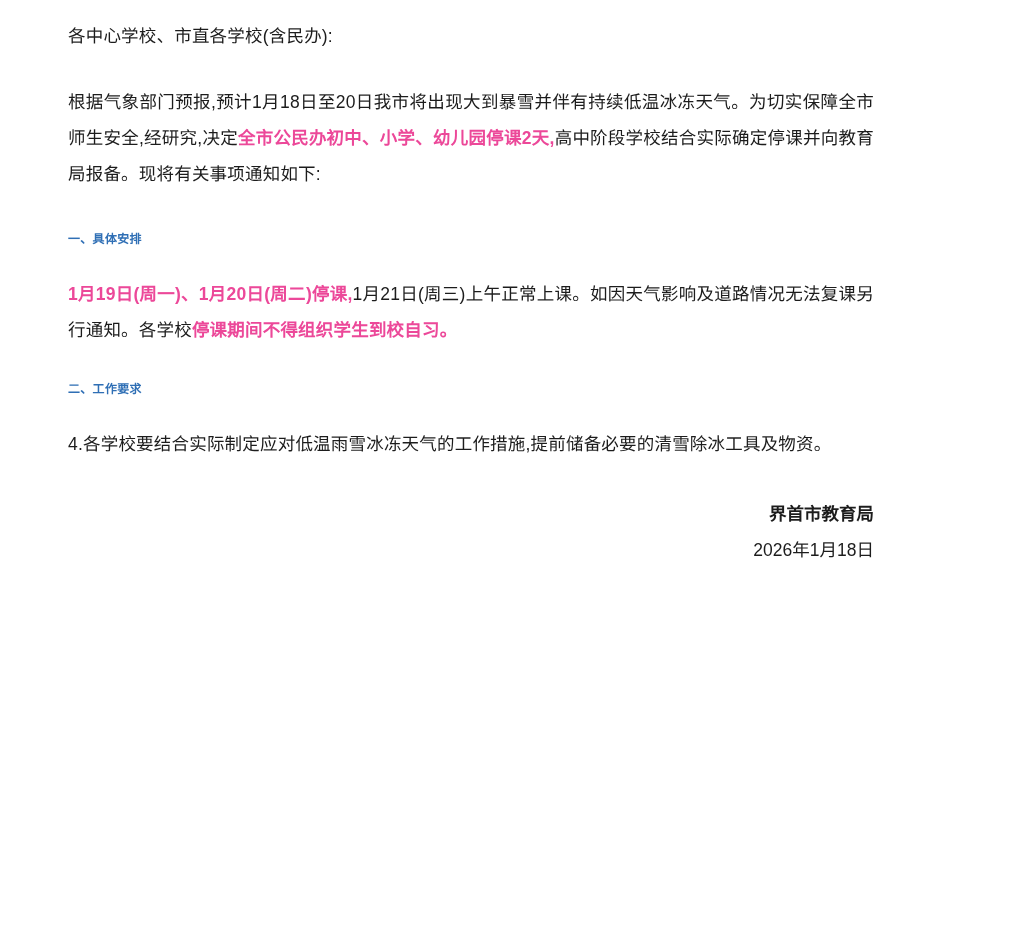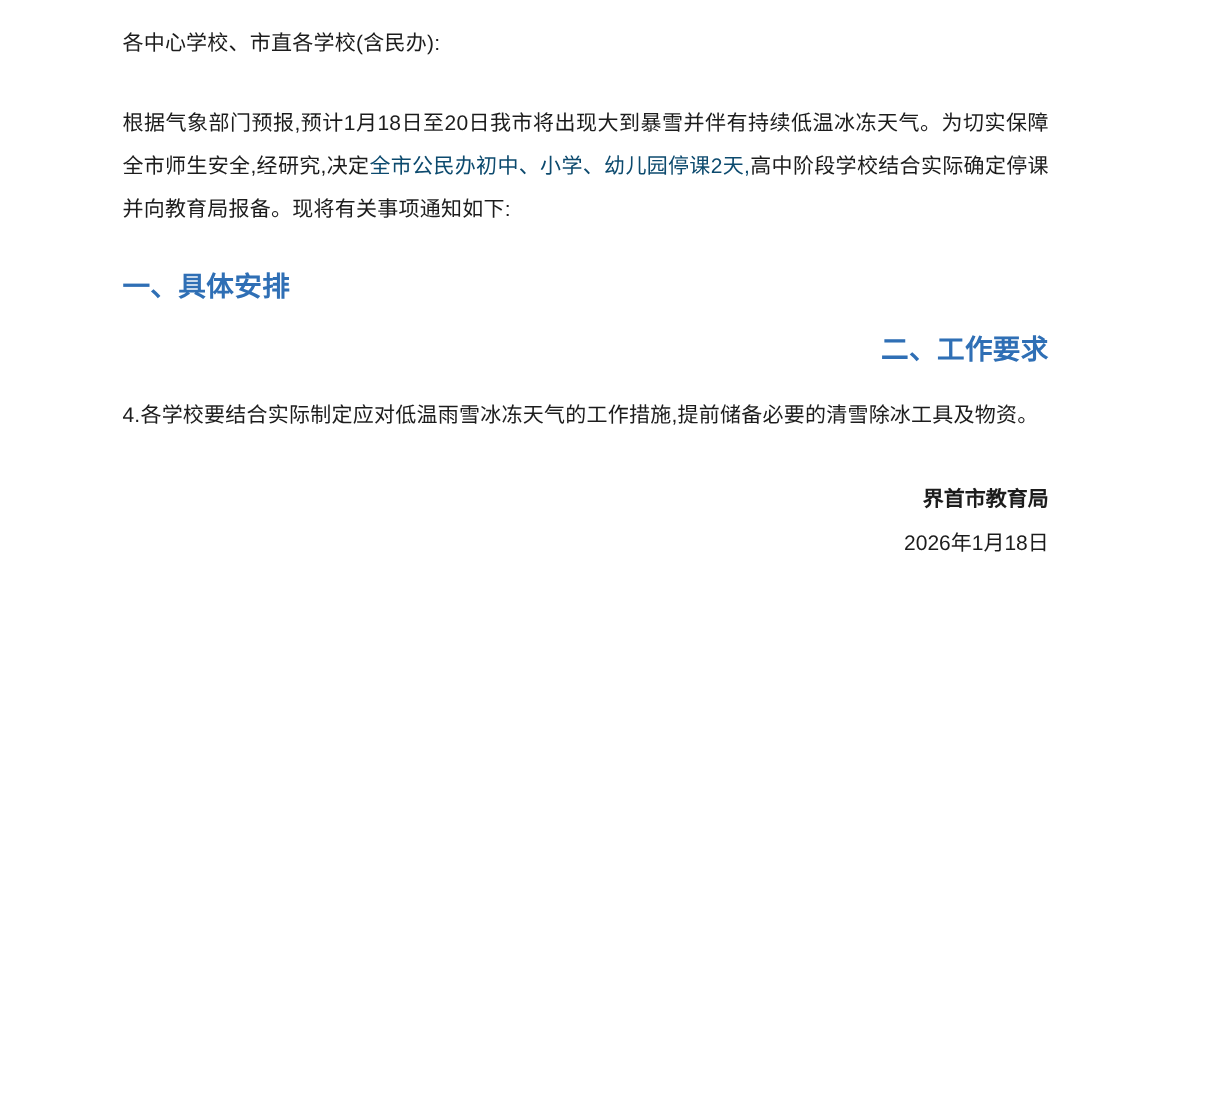--- a/index.html
+++ b/index.html
@@ -11,48 +11,47 @@
     width: 1024px;
     height: 932px;
     font-family: "Liberation Sans", "DejaVu Sans", sans-serif;
     color: #1a1a1a;
     -webkit-font-smoothing: antialiased;
   }
   .page {
     box-sizing: border-box;
     width: 976px;
     min-height: 932px;
-    padding: 18px 102px 0 102px;
+    padding: 18px 102px 0 68px;
     background: #ffffff;
   }
   .para {
     font-size: 17.5px;
     line-height: 36px;
     letter-spacing: 0.2px;
     margin: 0 0 26px 0;
     text-align: justify;
     color: #1c1c1c;
   }
   .salutation {
     margin-bottom: 30px;
   }
   .heading {
-    font-size: 23px;
+    font-size: 12px;
     line-height: 30px;
     font-weight: bold;
     color: #2f6fb5;
     margin: 0 0 22px 0;
     letter-spacing: 0.3px;
   }
   .heading.second {
-    text-align: right;
   }
   b, strong {
-    font-weight: normal;
-    color: #0c4a6e;
+    font-weight: bold;
+    color: #ec4899;
   }
   .signature {
     margin-top: 34px;
     text-align: right;
     font-size: 17.5px;
     line-height: 36px;
     color: #1c1c1c;
   }
   .signature .line {
     display: block;
@@ -75,20 +74,23 @@
   </p>
 
   <p class="para">
     <span>根据气象部门预报,预计1月18日至20日我市将出现大到暴雪并伴有持续低温冰冻天气。为切实保障全市师生安全,经研究,决定</span><b>全市公民办初中、小学、幼儿园停课2天,</b><span>高中阶段学校结合实际确定停课并向教育局报备。现将有关事项通知如下:</span>
   </p>
 
   <div class="spacer-top"></div>
 
   <h2 class="heading">一、具体安排</h2>
 
+  <p class="para">
+    <b>1月19日(周一)、1月20日(周二)停课,</b><span>1月21日(周三)上午正常上课。如因天气影响及道路情况无法复课另行通知。各学校</span><b>停课期间不得组织学生到校自习。</b>
+  </p>
 
   <h2 class="heading second">二、工作要求</h2>
 
   <p class="para">4.各学校要结合实际制定应对低温雨雪冰冻天气的工作措施,提前储备必要的清雪除冰工具及物资。</p>
 
   <div class="signature">
     <span class="line sig-org">界首市教育局</span>
     <span class="line">2026年1月18日</span>
   </div>
 

